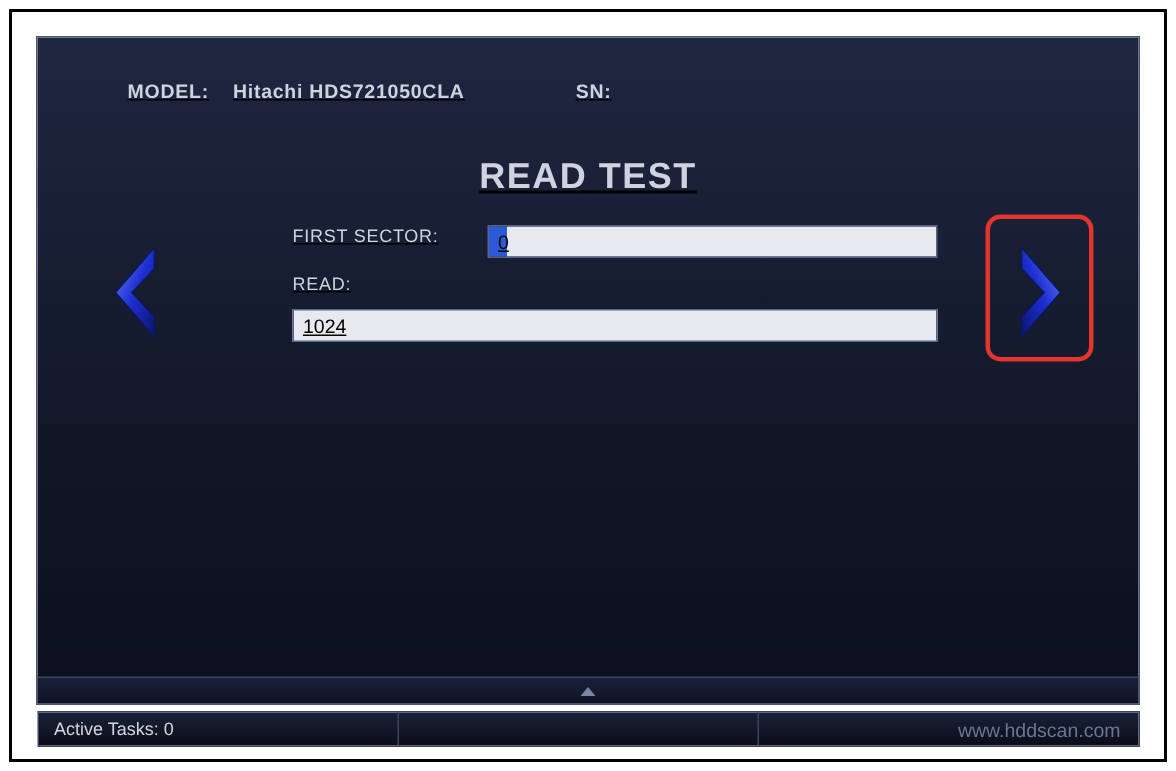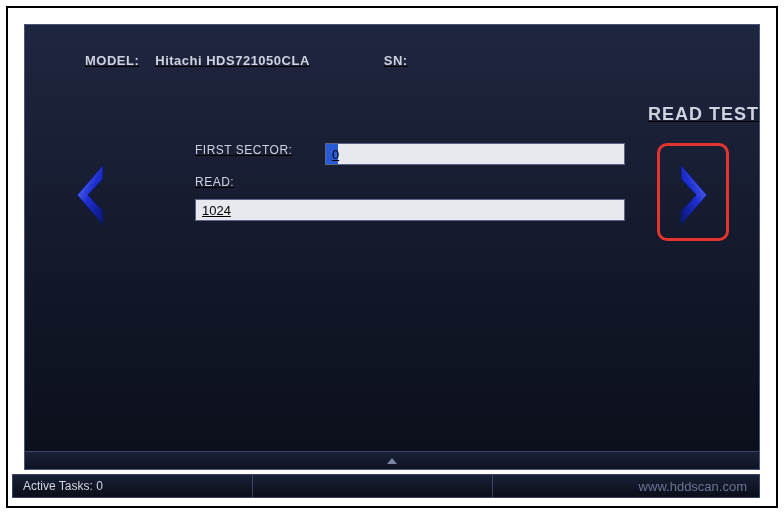--- a/index.html
+++ b/index.html
@@ -33,23 +33,23 @@
       display: flex;
       padding: 28px 60px 10px 60px;
       color: #cfd3df;
       font-size: 13px;
       font-weight: bold;
       letter-spacing: 0.5px;
     }
     .model-group { display: flex; gap: 16px; }
     .sn-group { margin-left: 74px; display: flex; gap: 10px; }
     .title {
-      text-align: right;
+      text-align: center;
       color: #cfd3df;
-      font-size: 18px;
+      font-size: 24px;
       font-weight: bold;
       letter-spacing: 1px;
       margin-top: 26px;
       margin-bottom: 18px;
     }
     .content-area {
       position: relative;
       padding: 0 20px;
     }
     .form-block {
@@ -121,21 +121,21 @@
       gap: 2px;
     }
     .handle-tri {
       width: 0; height: 0;
       border-left: 5px solid transparent;
       border-right: 5px solid transparent;
       border-bottom: 6px solid #7a84a5;
     }
     .status-bar {
       position: absolute;
-      left: 4px;
+      left: 17px;
       right: 16px;
       bottom: 8px;
       height: 24px;
       background: linear-gradient(180deg, #1a2138 0%, #0a0d18 100%);
       border: 1px solid #3a4463;
       display: flex;
       align-items: center;
       color: #d3d6e0;
       font-size: 12px;
     }

